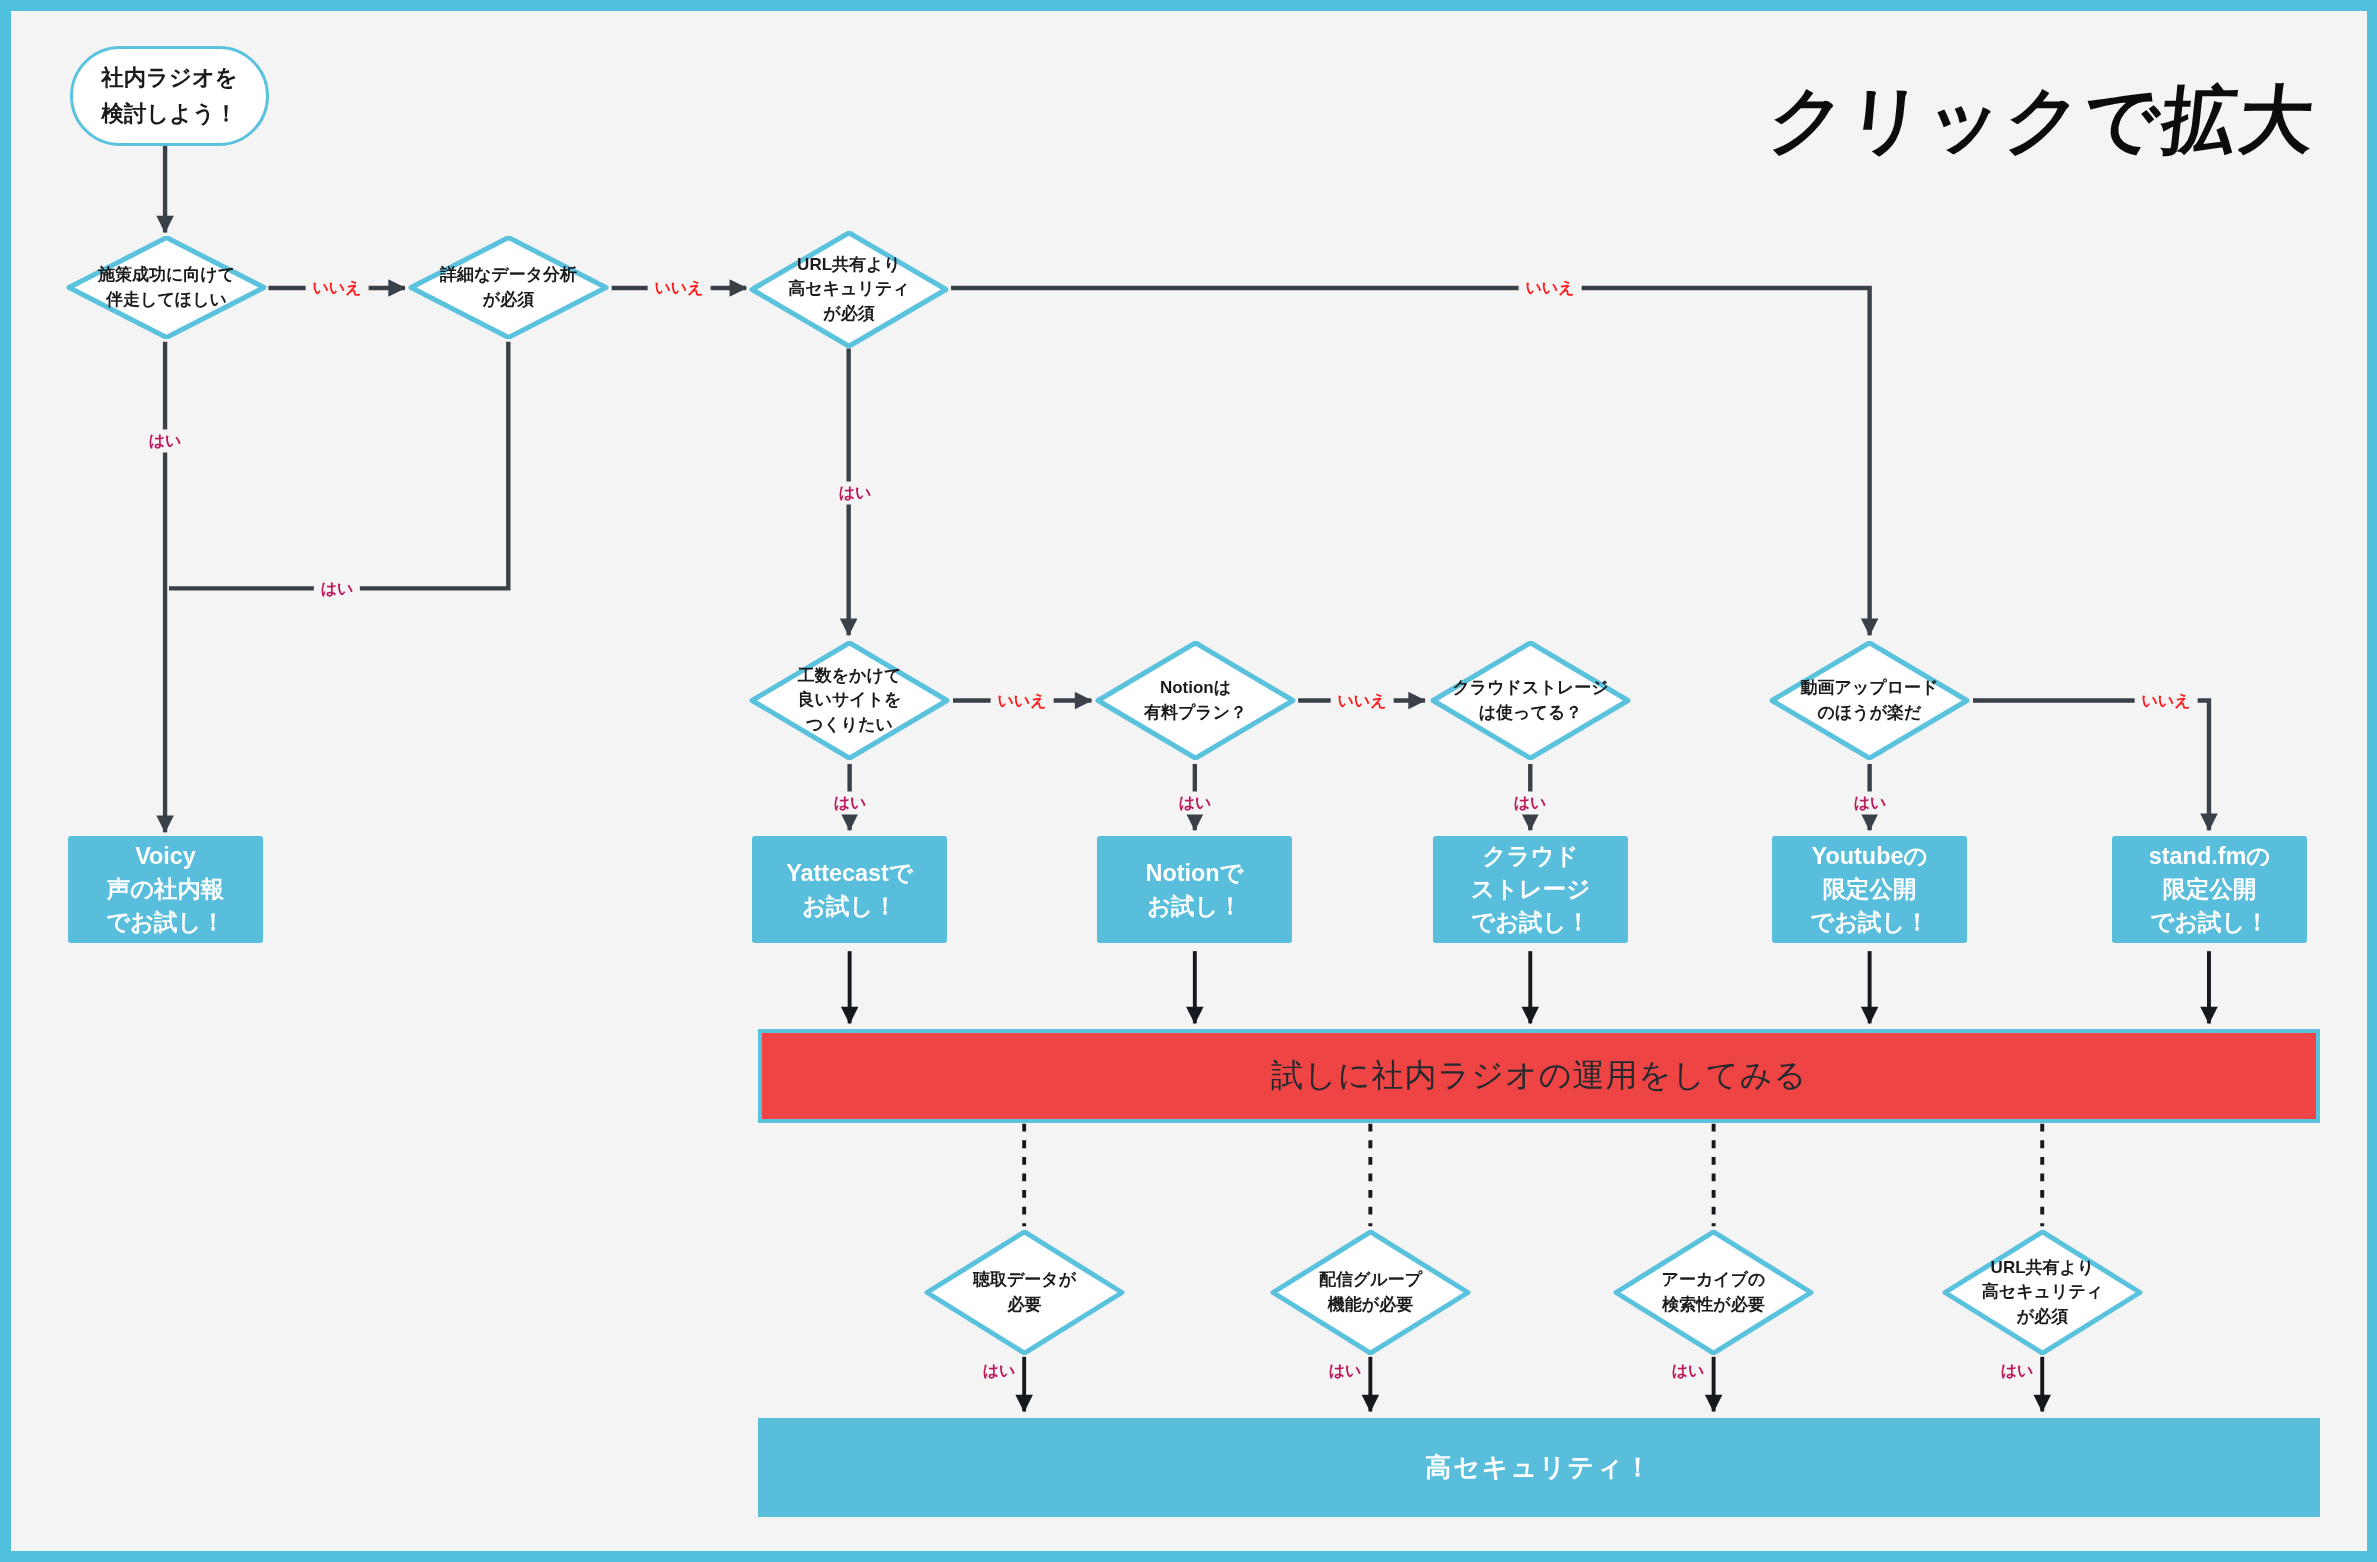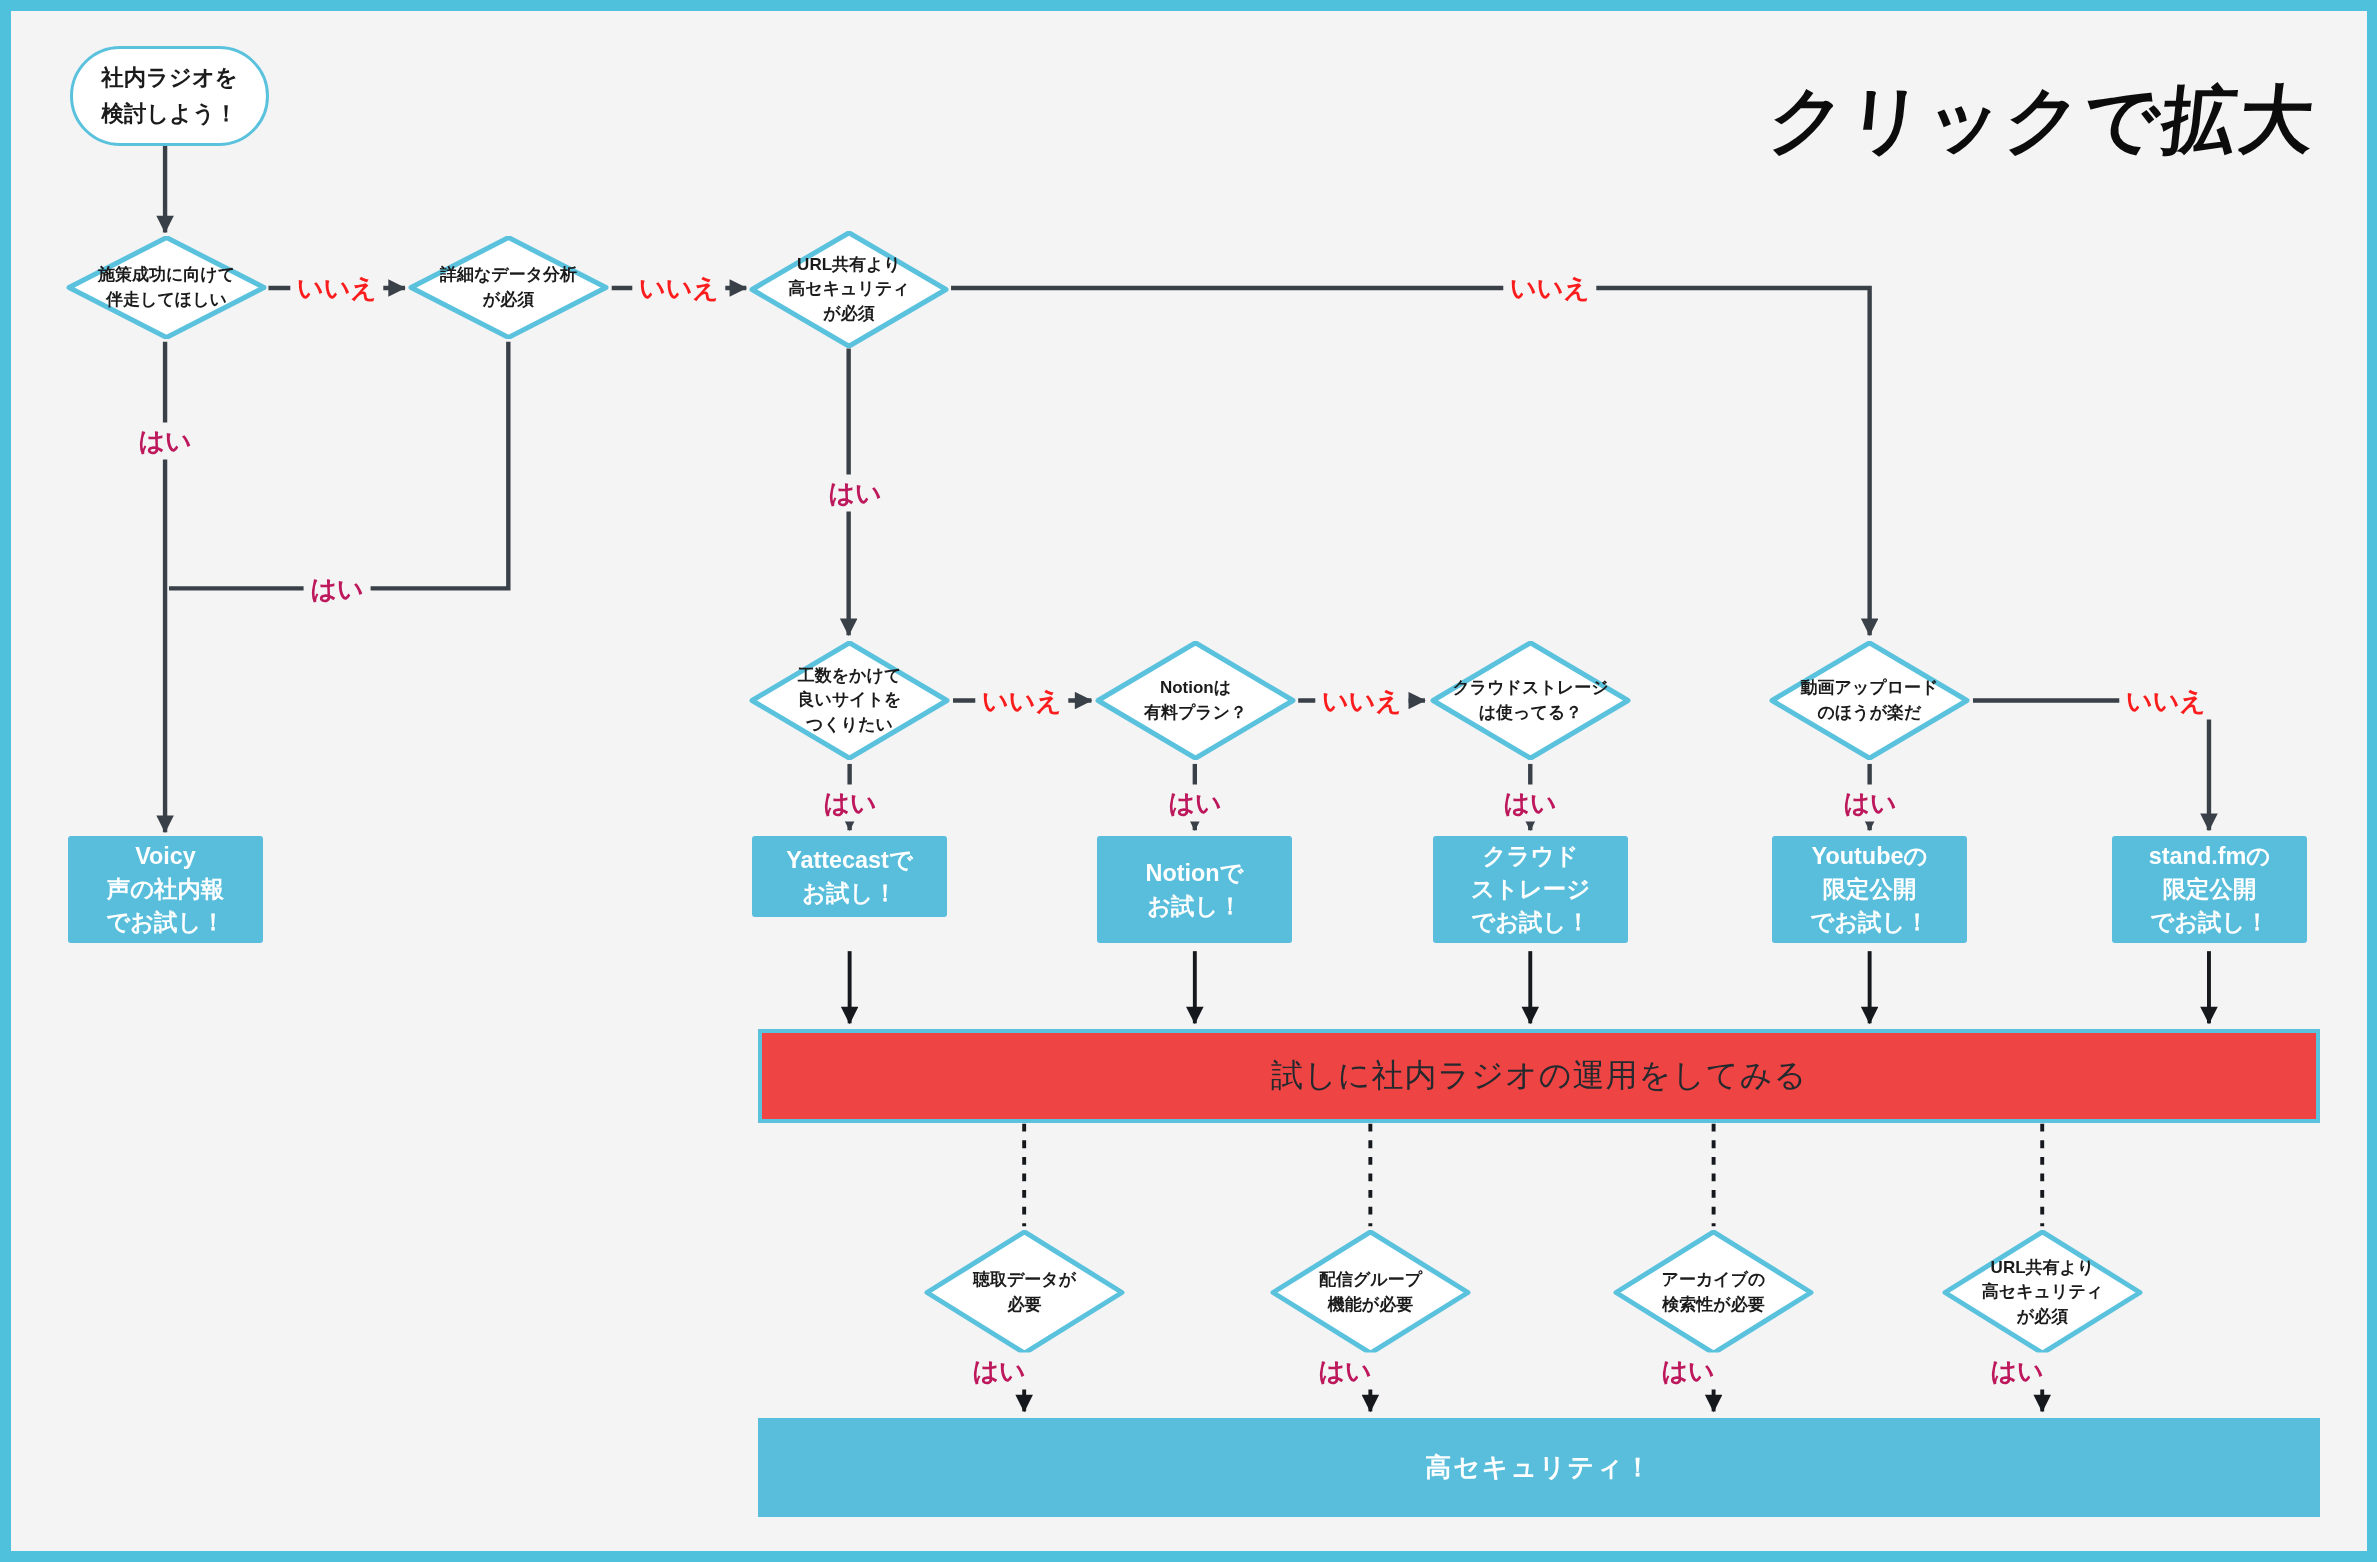--- a/index.html
+++ b/index.html
@@ -26,21 +26,21 @@
   }
   .bigbox{
     background:#ef4444; border:4.9px solid #5bc2de;
     font-size:32px; color:#24292e; font-weight:normal; letter-spacing:1px;
   }
   .bar{
     background:#58bedc; color:#ffffff; font-weight:bold; font-size:26px; letter-spacing:2px;
   }
   .lbl{
     position:absolute; transform:translate(-50%,-50%); z-index:3;
-    background:#f4f4f4; padding:1px 6.8px; font-weight:bold; font-size:26px; white-space:nowrap;
+    background:#f4f4f4; padding:1px 6.8px; font-weight:bold; font-size:16px; white-space:nowrap;
   }
   .lbl.no{color:#fb1d1d;}
   .lbl.yes{color:#be185d;text-align:center;}
   .title{
     position:absolute; top:60px; right:51px; margin:0; z-index:3;
     font-size:74px; font-weight:bold; color:#0c0c0c; letter-spacing:2.9px;
     transform:skewX(-6deg); white-space:nowrap;
   }
 </style>
 </head>
@@ -146,21 +146,21 @@
       </svg>
     <span class="txt">動画アップロード
 のほうが楽だ</span>
   </div>
 
   <div class="node resultbox" style="left:57px;top:825px;width:195px;height:107px;">
     <span class="txt">Voicy
 声の社内報
 でお試し！</span>
   </div>
-  <div class="node resultbox" style="left:741px;top:825px;width:195px;height:81px;">
+  <div class="node resultbox" style="left:741px;top:825px;width:195px;height:107px;">
     <span class="txt">Yattecastで
 お試し！</span>
   </div>
   <div class="node resultbox" style="left:1086px;top:825px;width:195px;height:107px;">
     <span class="txt">Notionで
 お試し！</span>
   </div>
   <div class="node resultbox" style="left:1422px;top:825px;width:195px;height:107px;">
     <span class="txt">クラウド
 ストレージ

